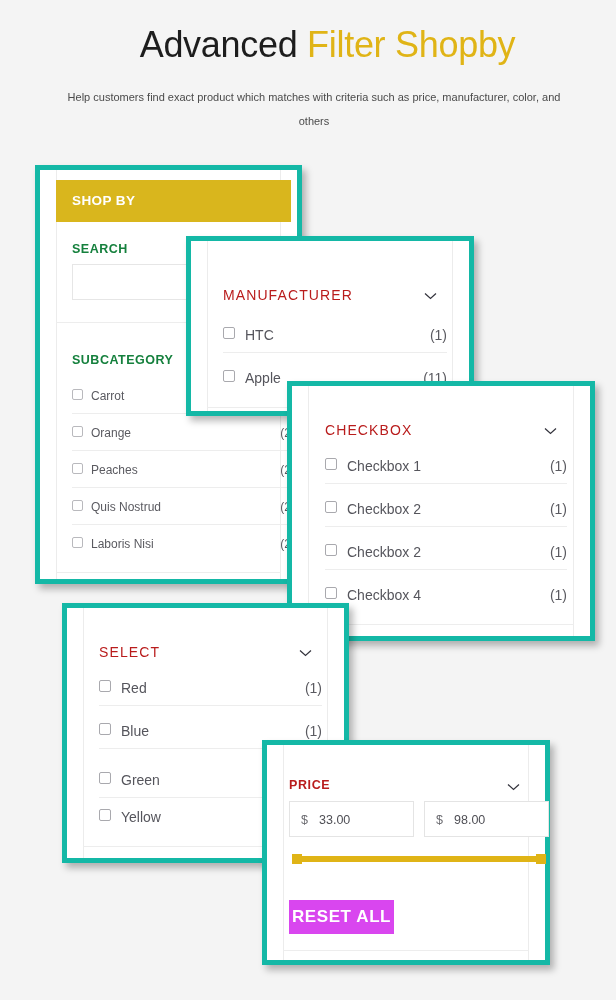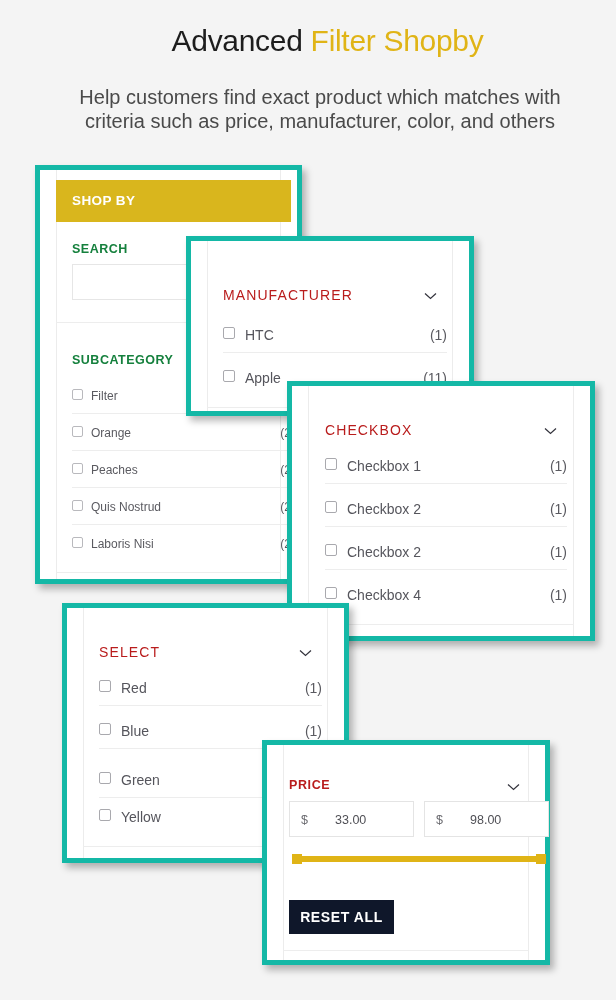--- a/index.html
+++ b/index.html
@@ -18,35 +18,35 @@
     height: 1000px;
     background: #f4f4f4;
   }
 
   
   .hero-title {
     position: absolute;
     left: 0; top: 24px;
     width: 616px;
     text-align: center;
-    font-size: 30px;
+    font-size: 36px;
     font-weight: 400;
     letter-spacing: -0.3px;
     color: #1d1d1d;
     white-space: nowrap;
     padding-left: 39px;
   }
   .hero-title .accent { color: #e0b416; }
 
   .hero-sub {
     position: absolute;
-    left: 70px; top: 85px;
+    left: 64px; top: 85px;
     width: 500px;
     text-align: center;
-    font-size: 20px;
+    font-size: 11px;
     line-height: 24px;
     color: #4a4a4a;
     font-weight: 400;
   }
 
   
   .panel {
     position: absolute;
     background: #ffffff;
     border: 5px solid #14b8a6;
@@ -175,42 +175,41 @@
     color: #4f4f55;
     line-height: 36px;
   }
   .price-input .cur {
     position: absolute; left: 11px; top: 0;
     color: #6b6b70;
   }
   .price-input .val {
     position: absolute; left: 29px; top: 0;
     color: #4f4f55;
-    margin-left: 16px;
   }
 
   .slider {
     position: absolute;
     height: 6px;
     background: #e0b416;
   }
   .slider .knob {
     position: absolute;
     top: -2px;
     width: 10px; height: 10px;
     background: #e0b416;
   }
   .slider .knob.left { left: -1px; }
   .slider .knob.right { right: -1px; }
 
   .reset-btn {
     position: absolute;
-    background: #0f172a;
+    background: #d946ef;
     color: #ffffff;
-    font-size: 14px;
+    font-size: 17px;
     font-weight: bold;
     letter-spacing: 0.6px;
     text-align: center;
     border: 0;
     cursor: pointer;
     font-family: "Liberation Sans", sans-serif;
   }
 </style>
 </head>
 <body>
@@ -229,21 +228,21 @@
 
     <div class="block-label" style="left:32px; top:72px;">SEARCH</div>
     <input class="search-field" style="left: 32px; top: 94px; width: 219px;" value="" placeholder="">
 
     <div class="hr-soft" style="left:16px; right:16px; top:152px;"></div>
 
     <div class="block-label" style="left:32px; top:183px;">SUBCATEGORY</div>
 
     <div class="row" style="left:32px; top:208px; width:219px;">
       <span class="cb"></span>
-      <span class="lbl">Filter</span>
+      <span class="lbl">Carrot</span>
       <span class="cnt">(2</span>
       <span class="rule"></span>
     </div>
     <div class="row" style="left:32px; top:245px; width:219px;">
       <span class="cb"></span>
       <span class="lbl">Orange</span>
       <span class="cnt">(2</span>
       <span class="rule"></span>
     </div>
     <div class="row" style="left:32px; top:282px; width:219px;">

